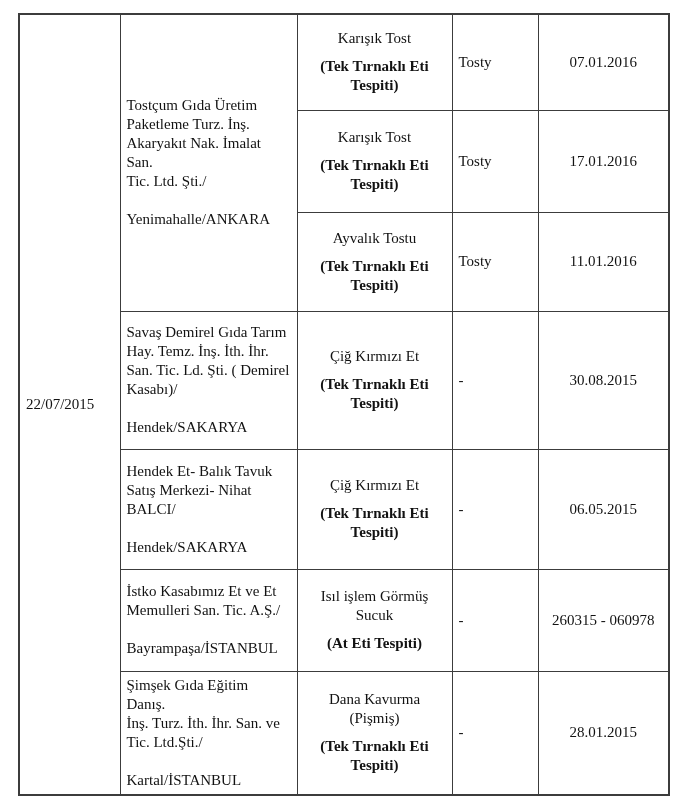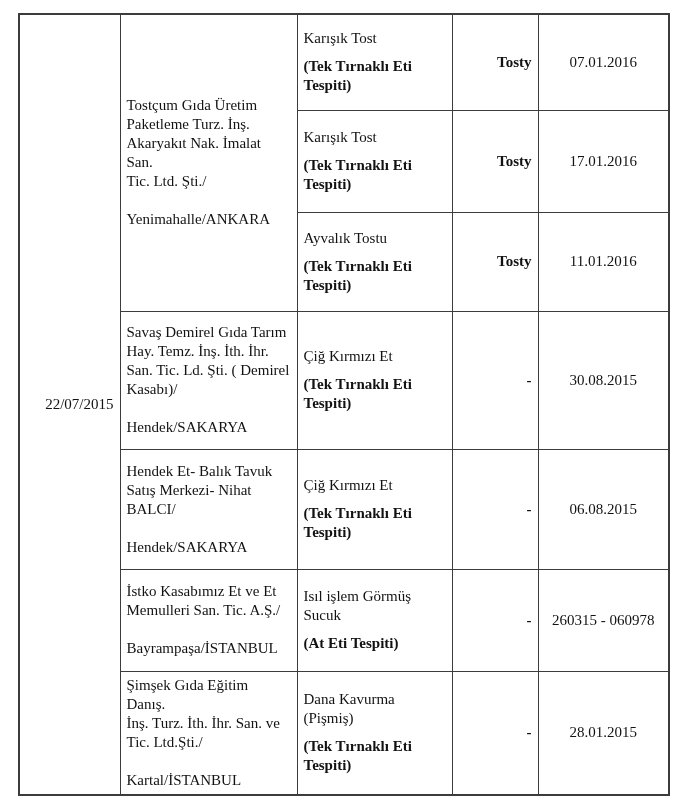--- a/index.html
+++ b/index.html
@@ -26,38 +26,38 @@
   }
   table.det td {
     border: 1.6px solid #3c3c3c;
     vertical-align: middle;
     padding: 4px 6px;
     font-size: 15px;
     line-height: 19px;
   }
   .lines { white-space: pre-line; }
   .c-date {
-    text-align: right;
+    text-align: left;
     font-size: 15.5px;
     margin-left: 32px;
   }
   .c-company {
     text-align: left;
     padding-left: 8px;
     padding-right: 2px;
     font-size: 14.6px;
   }
-  .c-product { }
+  .c-product { text-align: center; }
   .product-finding {
     font-weight: bold;
     margin-top: 9px;
   }
   .c-brand {
-    text-align: right;
-    font-weight: bold;
+    text-align: left;
+    font-weight: normal;
     font-size: 15.5px;
   }
   .c-result {
     text-align: center;
     font-size: 15.5px;
     white-space: nowrap;
     margin-left: 44px;
   }
 </style>
 </head>
@@ -135,21 +135,21 @@
 BALCI/
 
 Hendek/SAKARYA</div>
         </td>
         <td class="c-product">
           <div class="lines">Çiğ Kırmızı Et</div>
           <div class="lines product-finding">(Tek Tırnaklı Eti
 Tespiti)</div>
         </td>
         <td class="c-brand">-</td>
-        <td class="c-result">06.08.2015</td>
+        <td class="c-result">06.05.2015</td>
       </tr>
       <tr style="height:102px">
         <td class="c-company">
           <div class="lines">İstko Kasabımız Et ve Et
 Memulleri San. Tic. A.Ş./
 
 Bayrampaşa/İSTANBUL</div>
         </td>
         <td class="c-product">
           <div class="lines">Isıl işlem Görmüş

